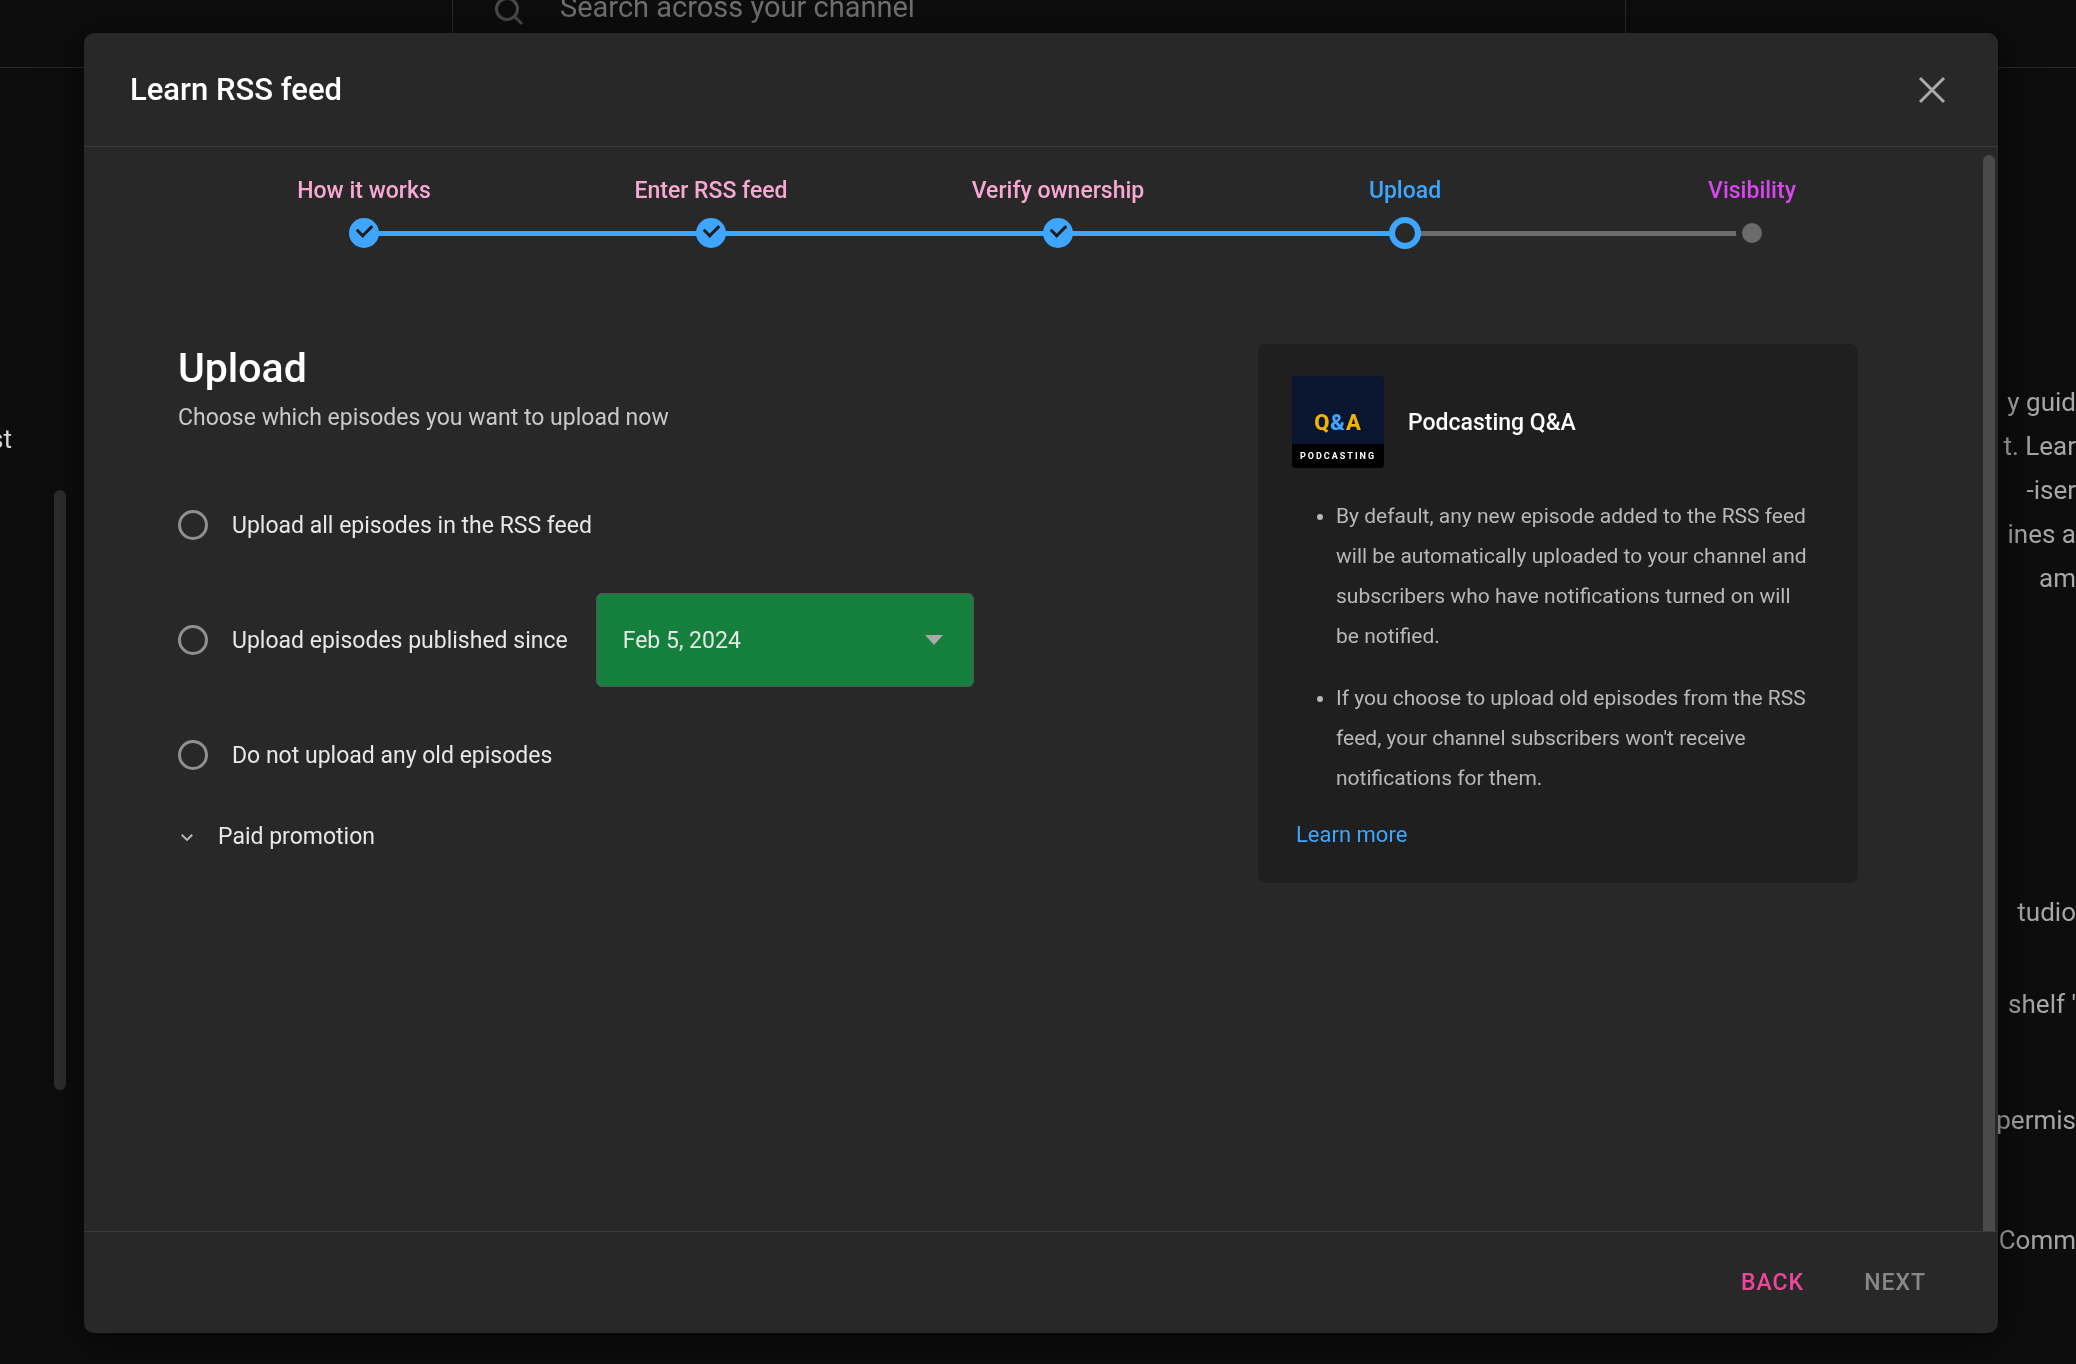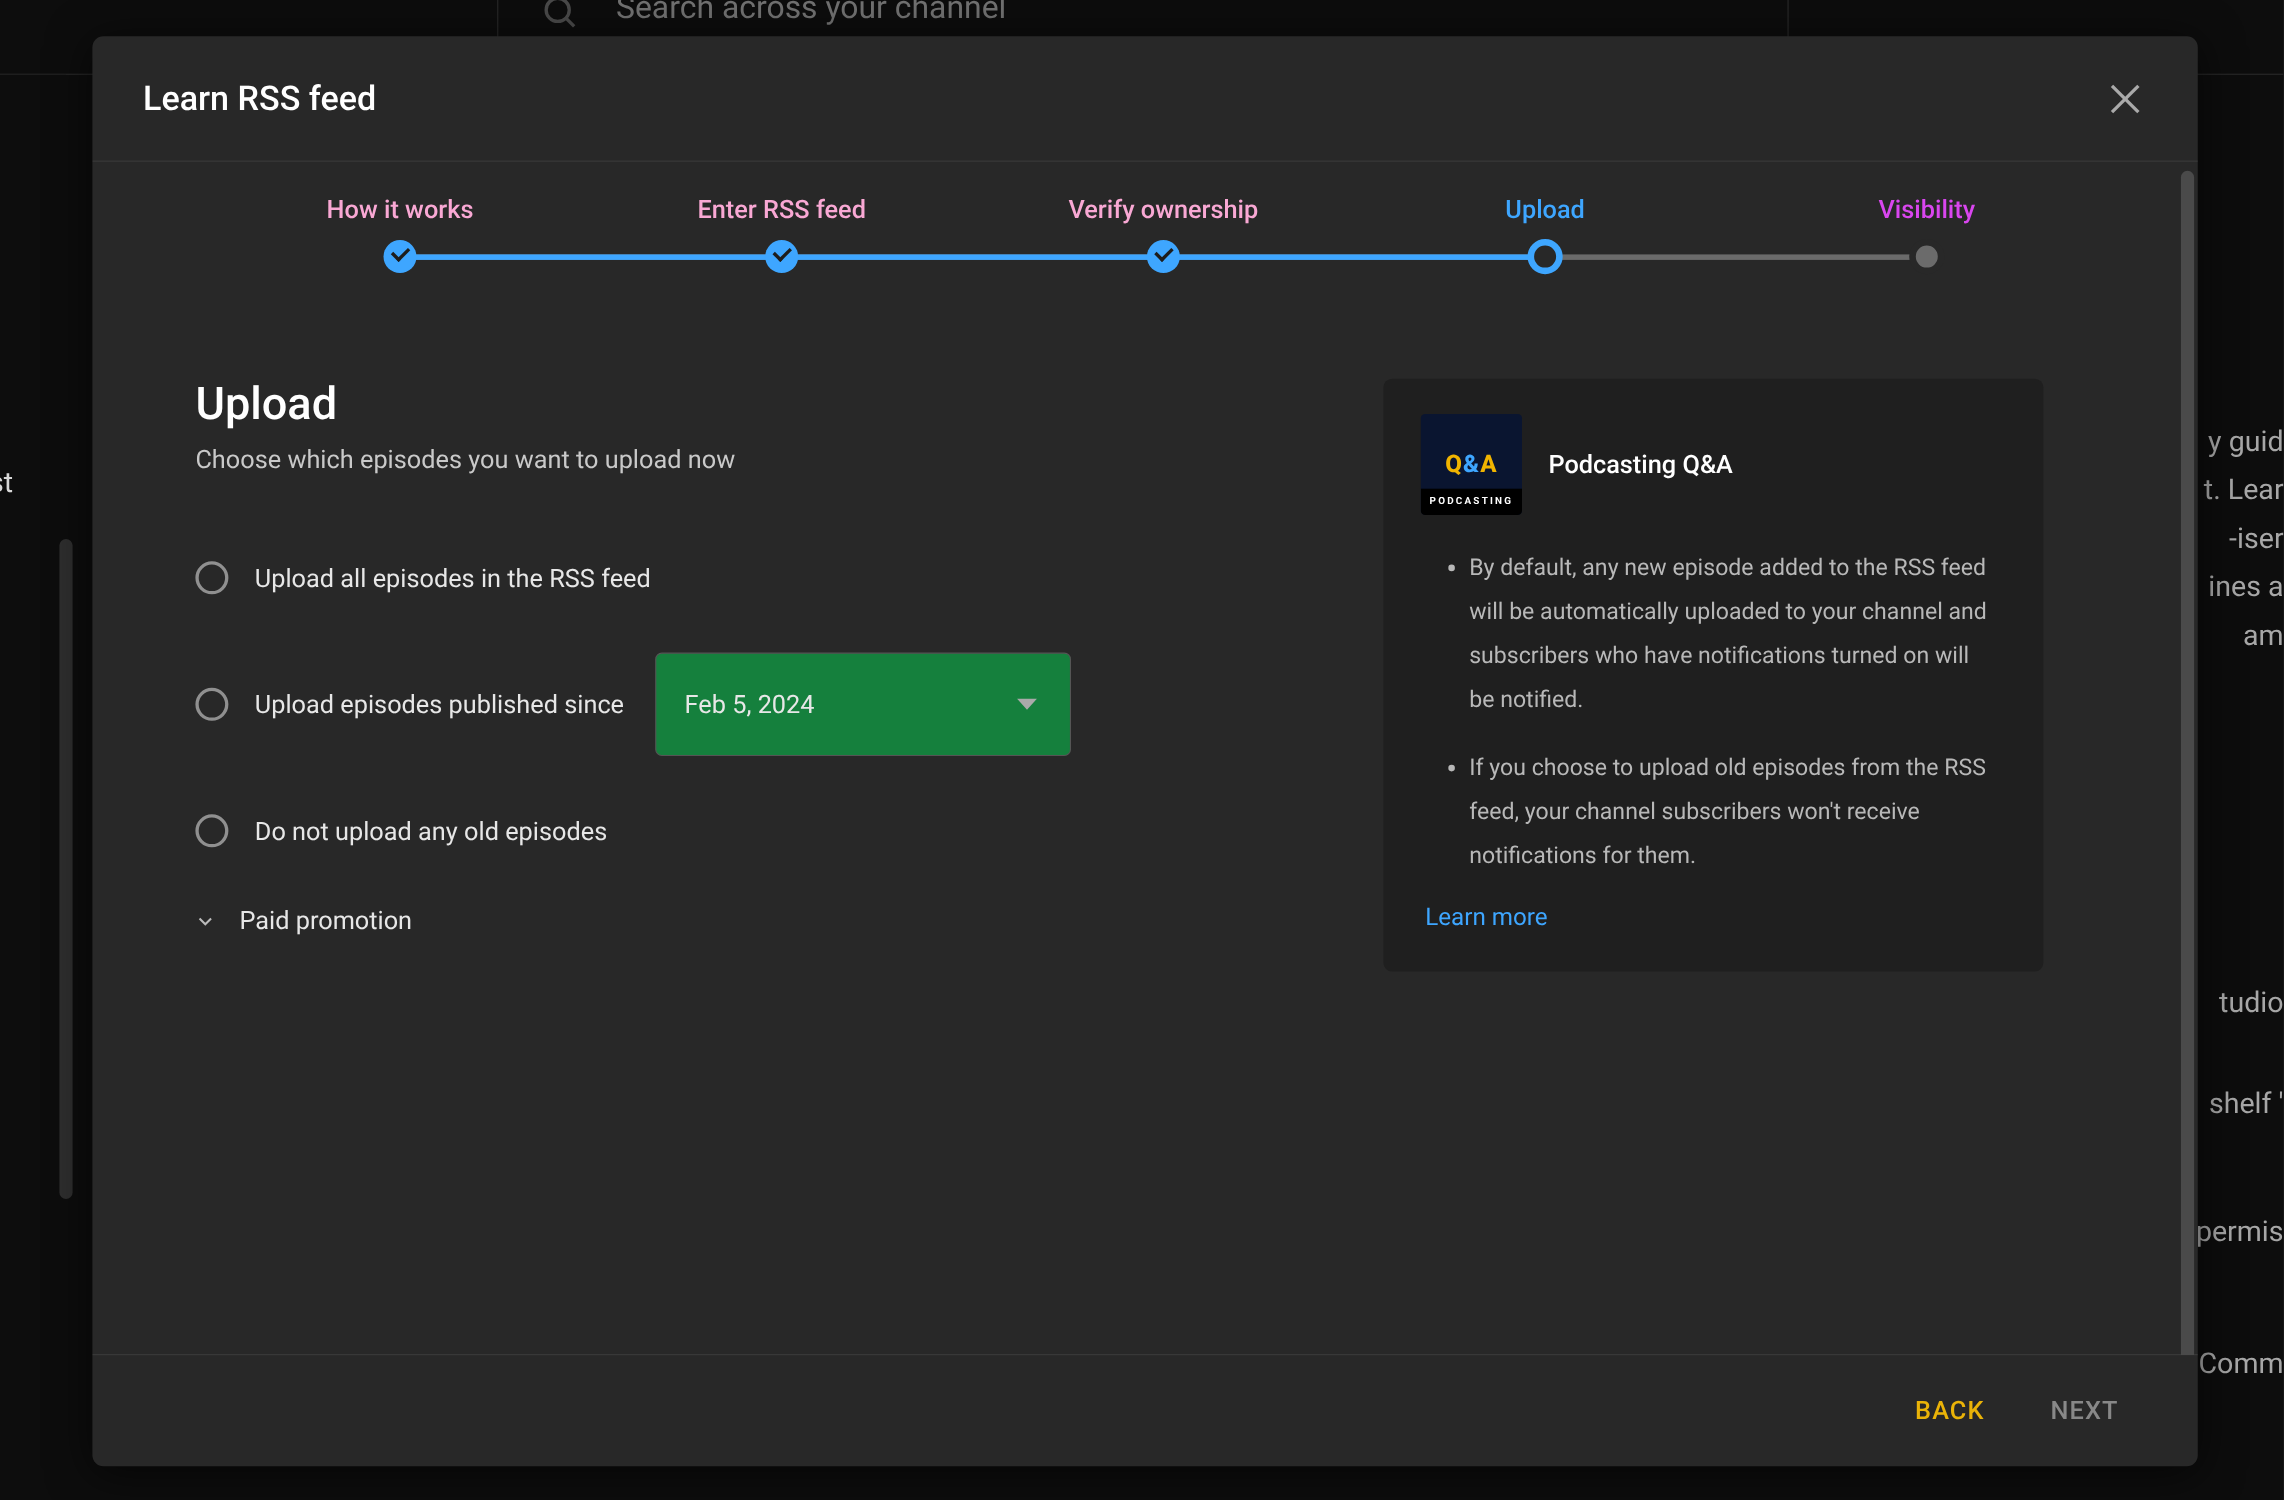--- a/index.html
+++ b/index.html
@@ -105,21 +105,21 @@
   .podcast-art .band { position:absolute; left:0; right:0; bottom:0; height:24px; background:#000; display:flex; align-items:center; justify-content:center; }
   .podcast-art .band span { font-size:9px; letter-spacing:2px; color:#fff; font-weight:700;}
   .podcast-title { font-size:23px; font-weight:500; color:#fff; }
   .info-list { list-style: disc; padding-left: 44px; margin-bottom: 24px; }
   .info-list li { font-size:21px; line-height:40px; color:#b8b8b8; margin-bottom: 22px; padding-right:6px; }
   .learn-more { font-size:22px; color:#3ea6ff; cursor:pointer; margin-left:4px;}
 
   
   .modal-footer { border-top: 1px solid #3a3a3a; height: 102px; display:flex; align-items:center; justify-content:flex-end; gap:60px; padding-right:72px; }
   .btn-text { font-size:23px; font-weight:500; letter-spacing:1px; cursor:pointer; }
-  .btn-back { color:#eab308; }
+  .btn-back { color:#ec4899; }
   .btn-next { color:#888; }
 
   
   .bg-left-strip { position:absolute; left:0; top:68px; width:60px; height:1296px; background:#0d0d0d; }
   .bg-left-scrollbar { position:absolute; left:54px; top:490px; width:12px; height:600px; background:#2e2e2e; border-radius:6px; }
 </style>
 </head>
 <body>
 
 <div class="bg-header">

